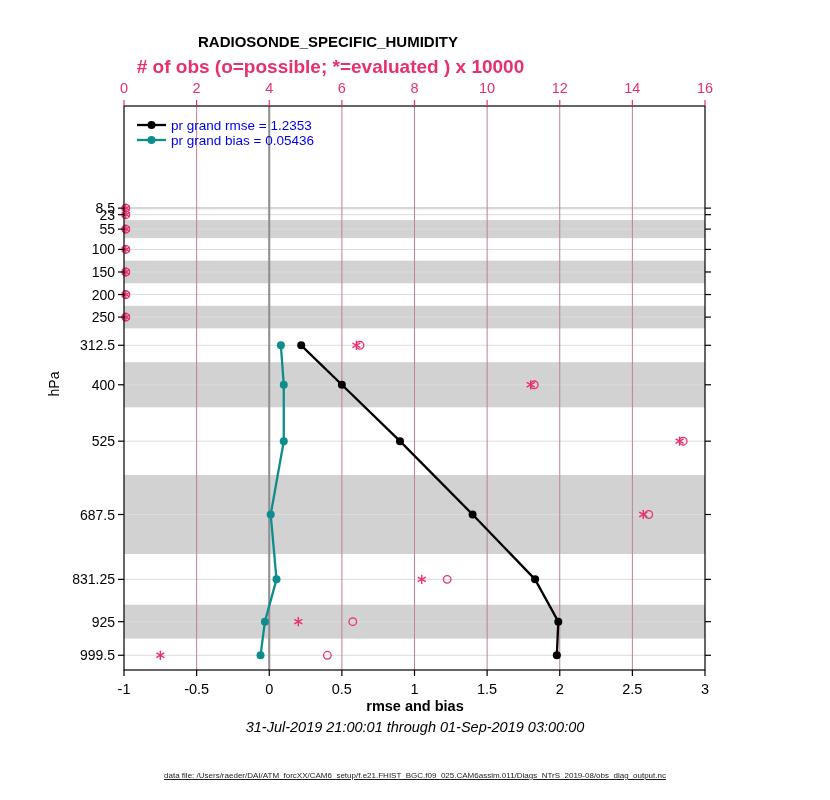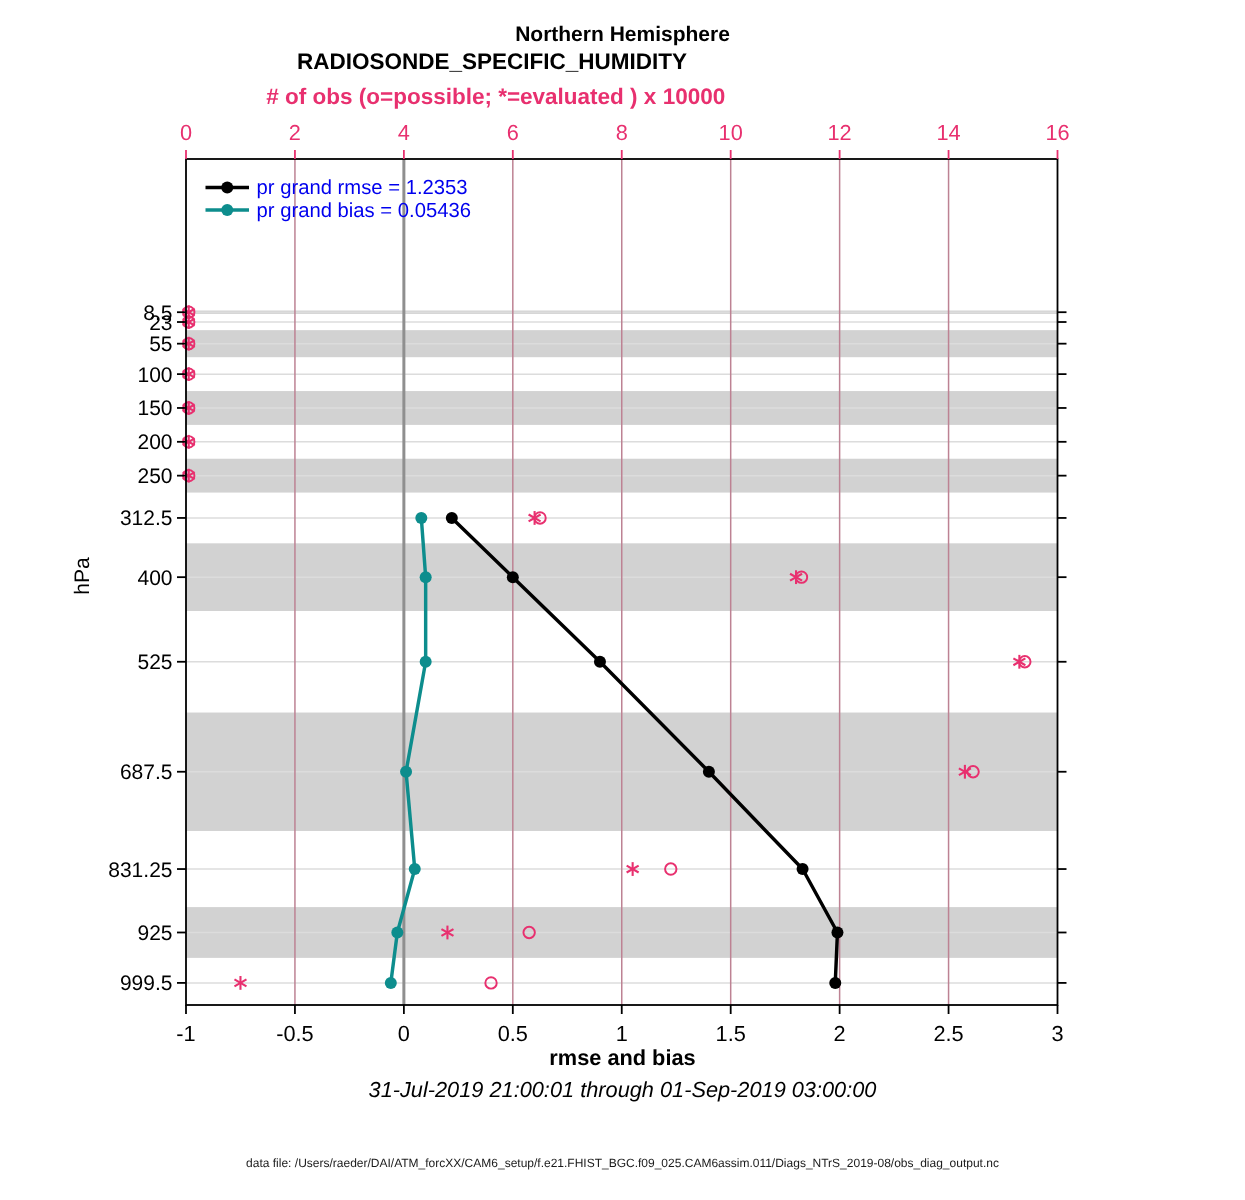--- a/index.html
+++ b/index.html
@@ -3,33 +3,32 @@
 <meta charset="utf-8">
 <style>
   html,body{margin:0;padding:0;background:#fff;}
   .fig{
     position:relative;width:830px;height:800px;background:#ffffff;
     font-family:"Liberation Sans", sans-serif;overflow:hidden;
   }
   .abs{position:absolute;}
   .title1{left:0;top:14px;width:830px;text-align:center;font-size:14px;font-weight:bold;color:#000;}
   .title2{left:0;top:33px;width:656px;text-align:center;font-size:15px;font-weight:bold;color:#000;}
-  .obscap{left:0;top:56px;width:661px;text-align:center;font-size:15px;font-weight:bold;}
+  .obscap{left:0;top:56px;width:661px;text-align:center;font-size:19px;font-weight:bold;}
   .xlab{left:0;top:698px;width:830px;text-align:center;font-size:14.5px;color:#000;font-weight:bold;}
   .daterange{left:0;top:719px;width:830px;text-align:center;font-size:14.5px;color:#000;font-style:italic;}
   .datafile{left:0;top:771px;width:830px;text-align:center;font-size:8px;color:#1a1a1a;}
   .ylab{left:34px;top:376px;width:40px;text-align:center;font-size:14px;color:#000;
         transform:rotate(-90deg);transform-origin:center center;}
   svg text{font-family:"Liberation Sans", sans-serif;}
 </style>
 </head>
 <body>
 
 <div class="fig">
-  <div class="abs title1">Northern Hemisphere</div>
   <div class="abs title2">RADIOSONDE_SPECIFIC_HUMIDITY</div>
   <div class="abs obscap" id="obscap" style="color: rgb(232, 48, 111);"># of obs (o=possible; *=evaluated ) x 10000</div>
 
   <svg id="chart" class="abs" style="left:0;top:0;" width="830" height="800" viewBox="0 0 830 800">
       <rect x="124" y="207.0072" width="581" height="2.2560000000000002" fill="#d2d2d2"></rect>
       <rect x="124" y="220.092" width="581" height="18.048000000000002" fill="#d2d2d2"></rect>
       <rect x="124" y="260.7" width="581" height="22.560000000000002" fill="#d2d2d2"></rect>
       <rect x="124" y="305.82" width="581" height="22.560000000000002" fill="#d2d2d2"></rect>
       <rect x="124" y="362.22" width="581" height="45.120000000000005" fill="#d2d2d2"></rect>
       <rect x="124" y="475.02" width="581" height="78.96000000000004" fill="#d2d2d2"></rect>
@@ -239,14 +238,14 @@
       <circle cx="151.5" cy="125" r="4" fill="#000000"></circle>
       <text x="171" y="129.5" font-size="13.5px" fill="#0000ee">pr grand rmse = 1.2353</text>
       <line x1="137" y1="140" x2="166" y2="140" stroke="#0d8d8d" stroke-width="2.3"></line>
       <circle cx="151.5" cy="140" r="4" fill="#0d8d8d"></circle>
       <text x="171" y="144.5" font-size="13.5px" fill="#0000ee">pr grand bias = 0.05436</text>
     </svg>
 
   <div class="abs ylab">hPa</div>
   <div class="abs xlab">rmse and bias</div>
   <div class="abs daterange">31-Jul-2019 21:00:01 through 01-Sep-2019 03:00:00</div>
-  <div class="abs datafile" style="color: rgb(26, 26, 26);">data file: /Users/raeder/DAI/ATM_forcXX/CAM6_setup/f.e21.FHIST_BGC.f09_025.CAM6assim.011/Diags_NTrS_2019-08/obs_diag_output.nc</div>
+  <div class="abs datafile" style="color: rgb(26, 26, 26); text-decoration: underline;">data file: /Users/raeder/DAI/ATM_forcXX/CAM6_setup/f.e21.FHIST_BGC.f09_025.CAM6assim.011/Diags_NTrS_2019-08/obs_diag_output.nc</div>
 </div>
 
 </body></html>

